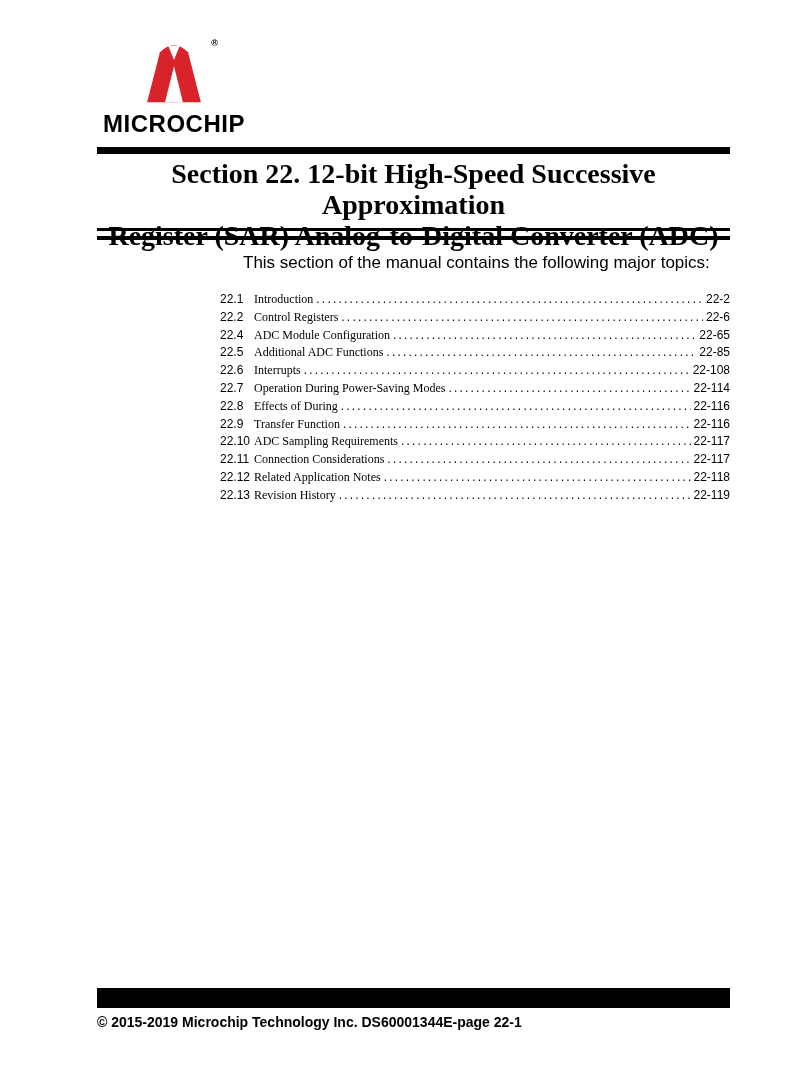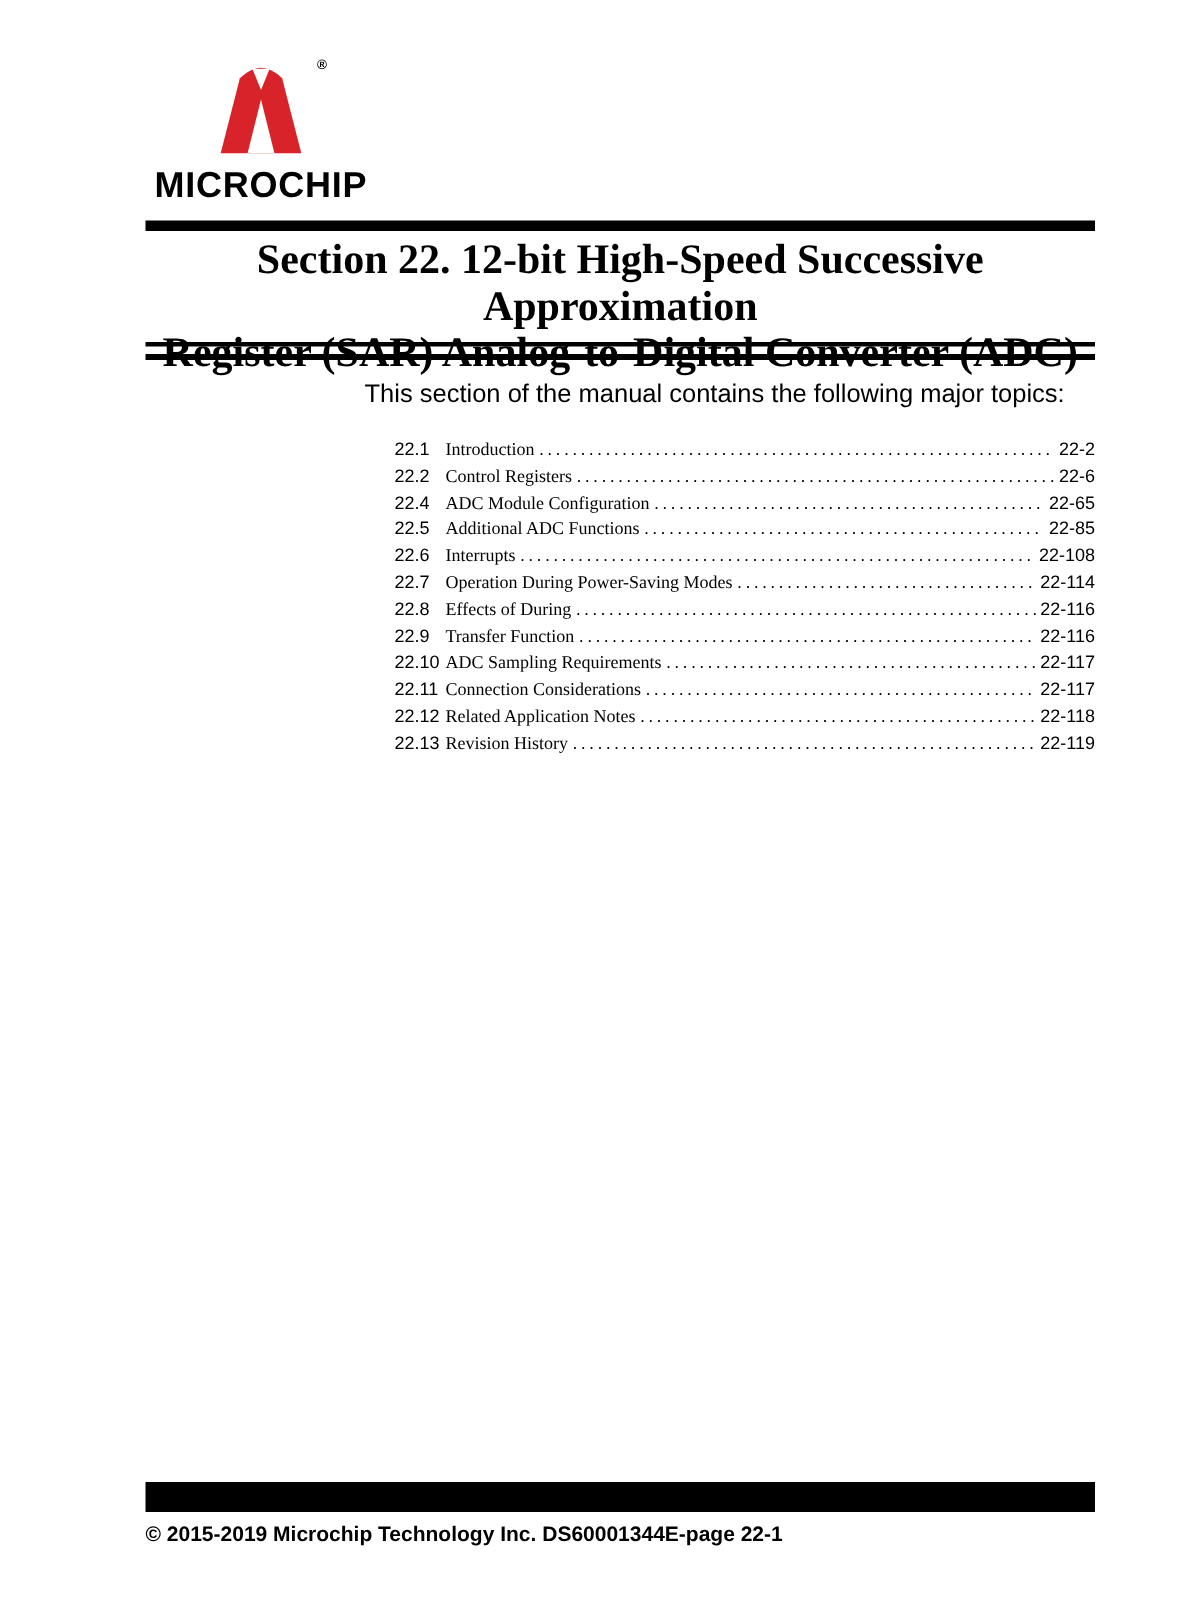--- a/index.html
+++ b/index.html
@@ -80,21 +80,21 @@
     left: 220px;
     right: 72px;
   }
   .toc-row {
     display: flex;
     align-items: baseline;
     height: 17.8px;
     line-height: 17.8px;
     font-size: 12px;
   }
-  .toc-num { width: 34px; flex-shrink: 0; margin-left: 43px; }
+  .toc-num { width: 34px; flex-shrink: 0; }
   .toc-label { white-space: nowrap; font-family: Liberation Serif, serif; }
   .toc-dots { flex: 1; overflow: hidden; white-space: nowrap; margin: 0 3px; }
   .toc-dots::after {
     content: "..........................................................................................................................................................";
     letter-spacing: 2.2px;
   }
   .toc-page { white-space: nowrap; }
 
   
   .footer {

